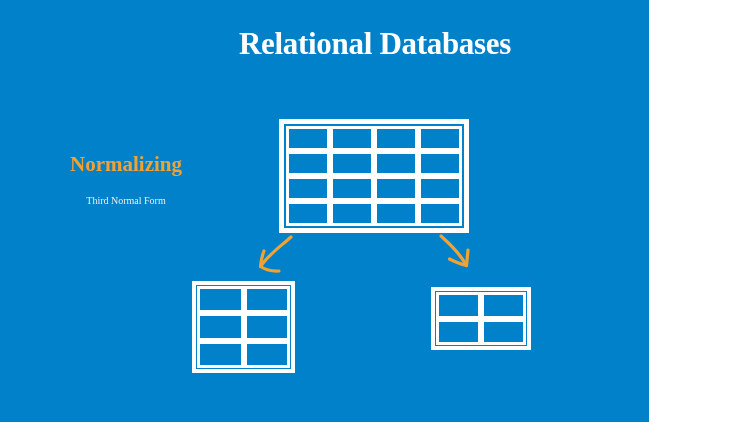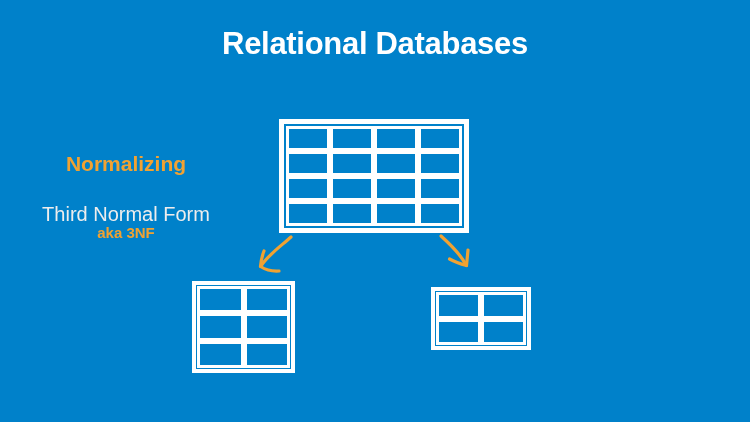--- a/index.html
+++ b/index.html
@@ -10,23 +10,24 @@
     --tborder: #FFFFFF;
   }
   * { margin: 0; padding: 0; box-sizing: border-box; }
   html, body {
     width: 750px; height: 422px;
     font-family: "Liberation Sans", sans-serif;
     overflow: hidden;
   }
   .slide {
     position: relative;
-    width: 750px; height: 422px;
+    width: 649px; height: 422px;
     background: var(--bg);
     overflow: hidden;
+    font-family: Liberation Serif, serif;
   }
   .title {
     position: absolute;
     top: 29px; left: 0; width: 750px;
     text-align: center;
     color: var(--text);
     font-size: 31px;
     font-weight: bold;
     letter-spacing: -0.3px;
     line-height: 30px;
@@ -44,25 +45,25 @@
     position: absolute;
     left: 30px; top: 152px;
     width: 192px;
     text-align: center;
   }
   .left-panel .heading {
     color: var(--accent);
     font-size: 21px;
     font-weight: bold;
     line-height: 24px;
-    margin-bottom: 29px;
+    margin-bottom: 15px;
   }
   .left-panel .line1 {
     color: var(--text2);
-    font-size: 20px;
+    font-size: 10px;
     line-height: 19px;
     margin-top: 12px;
   }
   .left-panel .line2 {
     color: var(--accent);
     font-size: 15px;
     font-weight: bold;
     line-height: 17px;
   }
   .table {
@@ -96,21 +97,20 @@
 <body>
 
 <div class="slide">
 
   <div class="title">Relational Databases</div>
 
 
   <div class="left-panel">
     <div class="heading">Normalizing</div>
     <div class="line1">Third Normal Form</div>
-    <div class="line2">aka 3NF</div>
   </div>
 
   <div class="table main-table" style="grid-template-columns: repeat(4, 1fr); grid-template-rows: repeat(4, 1fr);">
       <div class="cell"></div>
       <div class="cell"></div>
       <div class="cell"></div>
       <div class="cell"></div>
       <div class="cell"></div>
       <div class="cell"></div>
       <div class="cell"></div>

